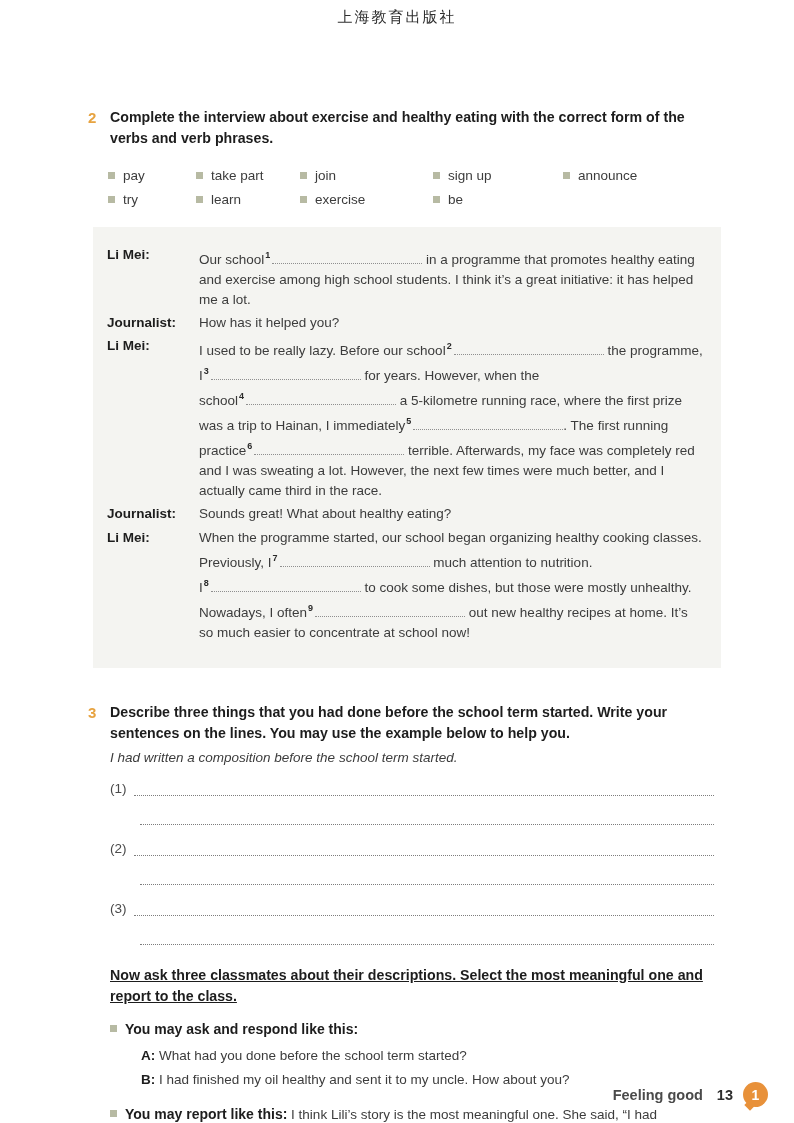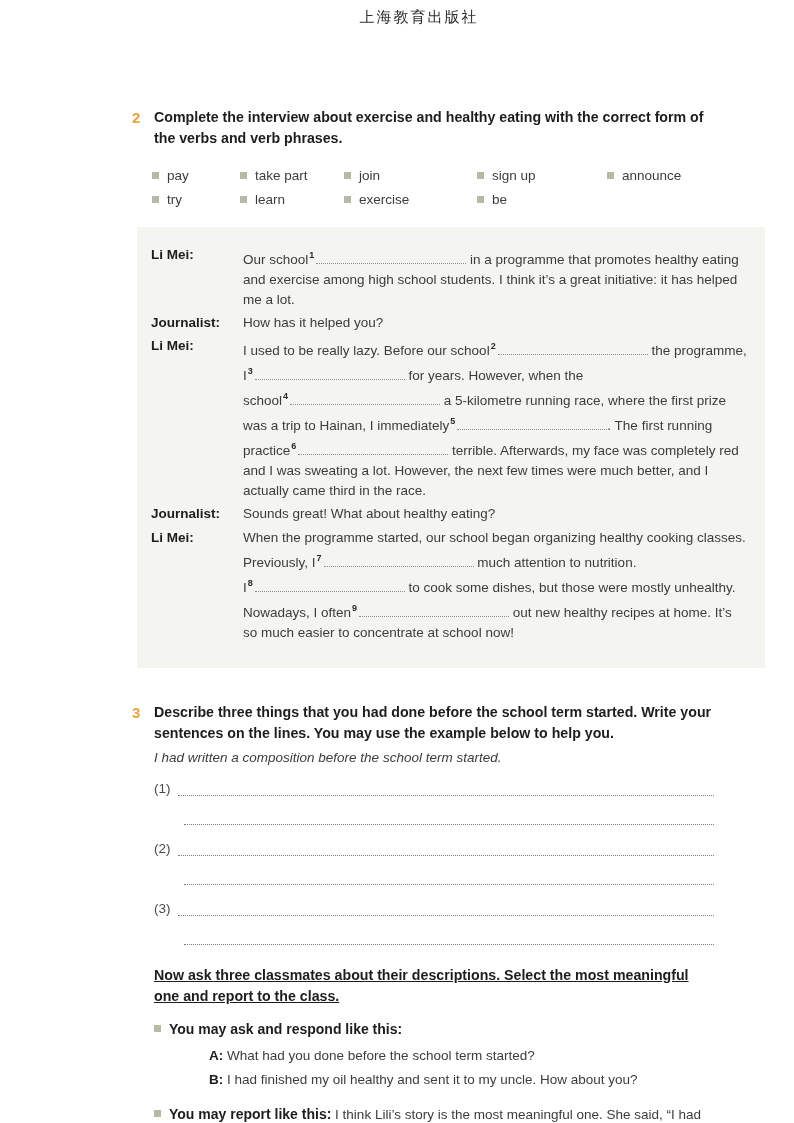--- a/index.html
+++ b/index.html
@@ -1,19 +1,19 @@
 <!DOCTYPE html>
 <html style="--accent: #e7a340; --olive: #b7baa3; --boxbg: #f4f4f1; --badge: #e8913a;"><head>
 <meta charset="utf-8">
 <style>
   * { box-sizing: border-box; }
   html,body { margin:0; padding:0; background:#ffffff; }
   .page {
     position:relative; width:794px; height:1123px; background:#ffffff;
-    font-family:"Liberation Sans", sans-serif; color:#3c3c3c; overflow:hidden;padding-left:44px;
+    font-family:"Liberation Sans", sans-serif; color:#3c3c3c; overflow:hidden;
   }
   .cjk-header {
     padding-top:8px; text-align:center; font-family:"DejaVu Serif", serif;
     font-size:15px; color:#2f2f2f; letter-spacing:2px;
   }
   .content { margin:80px 80px 0 88px; }
 
   
   .ex-head { display:flex; margin-bottom:0; }
   .ex-num { width:22px; min-width:22px; font-weight:700; font-size:15px; color:var(--accent,#e7a340); line-height:21px; }
@@ -49,21 +49,21 @@
   .dotline { flex:1; height:13px; border-bottom:1.5px dotted #7d7d7d; }
   .wl-row2 { margin-left:30px; margin-top:16px; }
 
   .followup { margin:20px 0 0 22px; max-width:604px; }
   .fu-intro { font-weight:700; font-size:14.2px; line-height:21px; color:#1d1d1d; margin-bottom:12px;text-decoration:underline; }
   .bullet-row { display:flex; margin-bottom:6px; }
   .bullet-row .bullet { margin-top:6px; }
   .bullet-content { flex:1; font-size:13.5px; line-height:20.5px; }
   .bold-lead { font-weight:700; color:#1d1d1d; font-size:14px; }
   .exchange { margin:6px 0 8px 16px; }
-  .ex-row { margin-bottom:4px; font-size:13.5px; line-height:20px;margin-left:24px; }
+  .ex-row { margin-bottom:4px; font-size:13.5px; line-height:20px; }
   .ex-label { font-weight:700; color:#1d1d1d; }
 
   
   .footer { position:absolute; top:1082px; right:26px; display:flex; align-items:center; }
   .unit-title { font-weight:700; font-size:14.5px; color:#4a4a4a; }
   .page-number { font-weight:700; font-size:14.5px; color:#2e2e2e; margin-left:14px; }
   .unit-badge { position:relative; margin-left:10px; width:25px; height:25px; border-radius:50%;
     background:var(--badge,#e8913a); color:#ffffff; font-weight:700; font-size:14px;
     display:flex; align-items:center; justify-content:center; }
   .unit-badge::after { content:""; position:absolute; left:3px; bottom:-2px; width:8px; height:8px;
@@ -198,14 +198,21 @@
         <span class="bullet"></span>
         <div class="bullet-content">
           <span class="bold-lead">You may report like this:</span>
           <span>I think Lili’s story is the most meaningful one. She said, “I had volunteered as a guide at a local museum before the school term started.” It’s incredible!</span>
         </div>
       </div>
     </div>
 
   </div>
 
+  <div class="footer">
+    <span class="unit-title">Feeling good</span>
+    <span class="page-number">13</span>
+    <span class="unit-badge">
+        <span>1</span>
+      </span>
+  </div>
 
 </div>
 
 </body></html>

